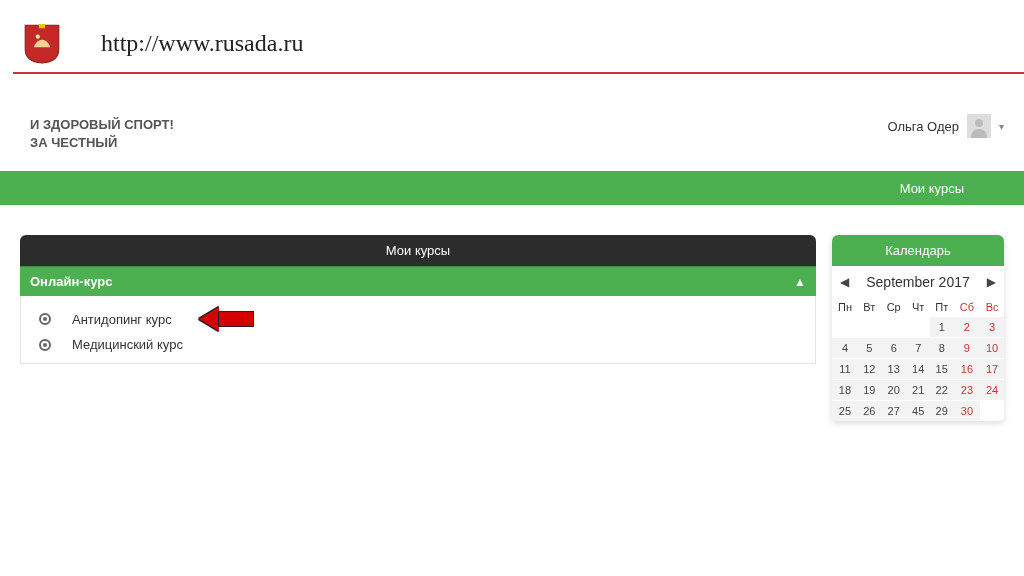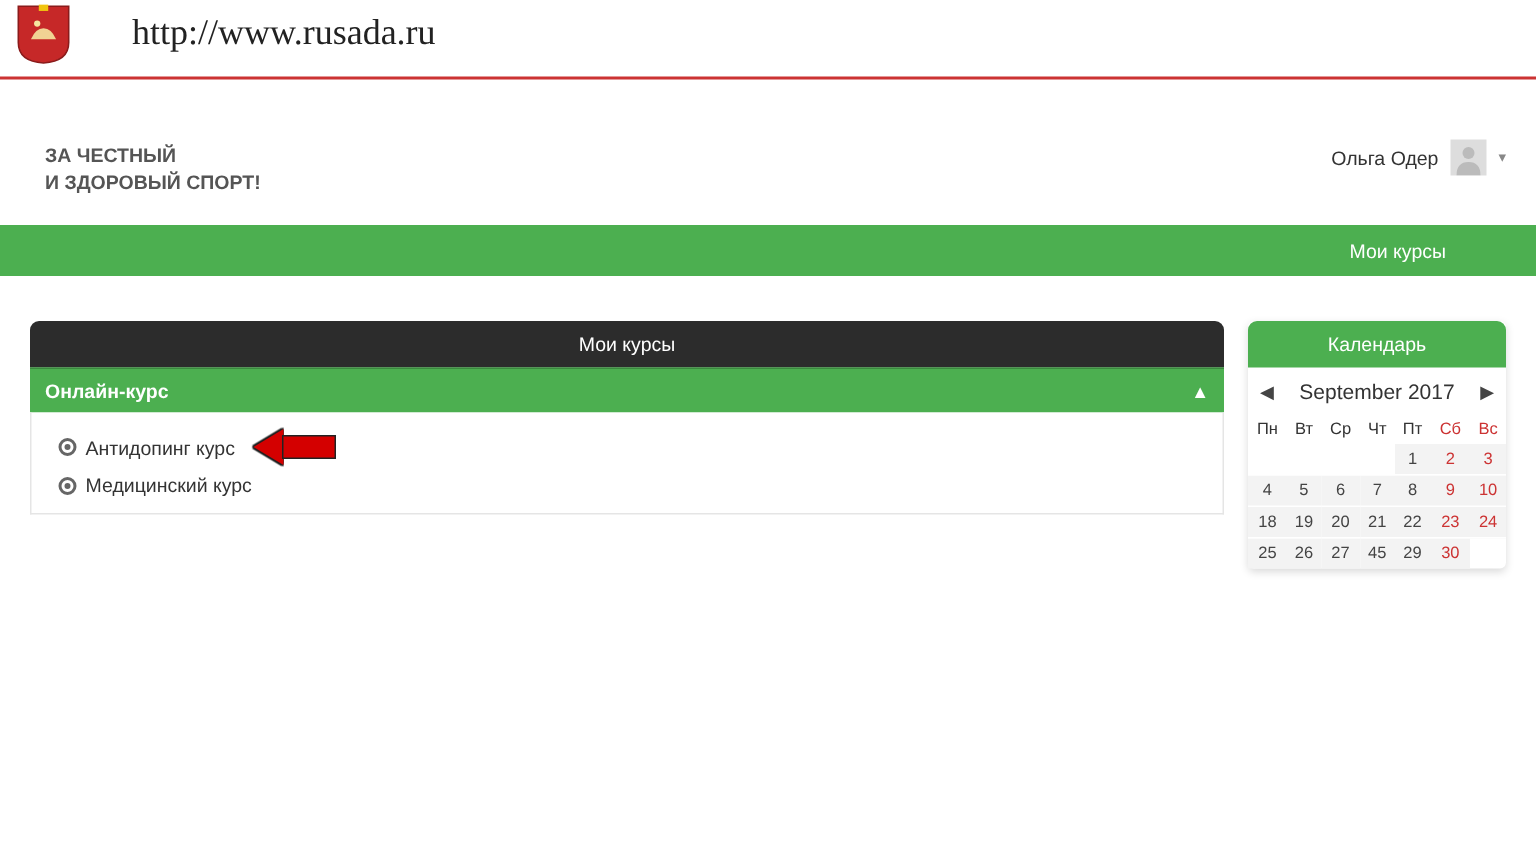--- a/index.html
+++ b/index.html
@@ -1,19 +1,19 @@
 <!DOCTYPE html>
 <html><head>
 <meta charset="utf-8">
 <style>
   * { box-sizing: border-box; margin: 0; padding: 0; }
   body { font-family: Arial, Helvetica, sans-serif; background: #fff; width: 1024px; height: 576px; overflow: hidden; }
 
   
-  .top-ribbon { display: flex; align-items: center; padding: 1px 8px 8px 8px; border-bottom: 2px solid #c33; }
+  .top-ribbon { display: flex; align-items: center; padding: 22px 8px 8px 8px; border-bottom: 2px solid #c33; margin-left: 13px; }
   .crest { width: 42px; height: 42px; margin-right: 38px; position: relative; }
   .crest-shield { position: absolute; inset: 0; }
   .url { font-family: "Times New Roman", Times, serif; font-size: 24px; color: #222; }
 
   
   .brand-row { display: flex; align-items: flex-start; padding: 40px 20px 10px 30px; }
   .logo { font-weight: 700; font-size: 24px; letter-spacing: .5px; color: #2b2b2b; margin-right: 40px; display: flex; align-items: center; }
   .logo .accent { color: #3aa63f; font-weight: 800; }
   .logo-stripes { display: inline-flex; flex-direction: column; gap: 3px; margin-left: 4px; }
   .logo-stripes span { width: 14px; height: 5px; background: #3aa63f; }
@@ -28,21 +28,21 @@
 
   
   .content { display: flex; padding: 30px 20px 0 20px; gap: 16px; }
 
   
   .courses { flex: 1; }
   .panel-title-dark { background: #2c2c2c; color: #fff; text-align: center; font-size: 13px; padding: 8px 0; border-radius: 6px 6px 0 0; }
   .section-header { background: #4caf50; color: #fff; font-size: 13px; font-weight: 700; padding: 7px 10px; display: flex; align-items: center; border-top: 1px solid #3a8a3e; }
   .section-header .tri { margin-left: auto; font-size: 12px; }
   .course-list { border: 1px solid #e5e5e5; border-top: none; background: #fff; padding: 8px 0; }
-  .course-item { display: flex; align-items: center; gap: 6px; padding: 3px 18px; font-size: 13px; color: #333; }
+  .course-item { display: flex; align-items: center; gap: 21px; padding: 3px 18px; font-size: 13px; color: #333; }
   .bullet { width: 12px; height: 12px; border: 2px solid #666; border-radius: 50%; position: relative; flex-shrink: 0; }
   .bullet::after { content: ""; position: absolute; inset: 2px; border-radius: 50%; background: #666; }
   .arrow { width: 55px; height: 24px; position: relative; margin-left: 6px; }
   .arrow .shaft { position: absolute; right: 0; top: 4px; width: 36px; height: 16px; background: #d40000; border: 1px solid #222; }
   .arrow .head { position: absolute; left: 0; top: -0px; width: 0; height: 0; border-right: 20px solid #d40000; border-top: 12px solid transparent; border-bottom: 12px solid transparent; filter: drop-shadow(-1px 0 0 #222) drop-shadow(0 1px 0 #222) drop-shadow(0 -1px 0 #222); }
 
   
   .calendar { width: 172px; box-shadow: 0 2px 6px rgba(0,0,0,.15); border-radius: 4px; background: #fff; }
   .cal-title { background: #4caf50; color: #fff; text-align: center; font-size: 13px; padding: 8px 0; border-radius: 6px 6px 0 0; }
   .cal-month { display: flex; align-items: center; justify-content: space-between; padding: 8px 8px; font-size: 14px; color: #333; }
@@ -66,22 +66,22 @@
       <path d="M12 24 q3 -7 8 -7 q5 0 8 7" fill="#f5e6a0" opacity=".9"></path>
       <circle cx="16" cy="14" r="2" fill="#f5e6a0"></circle>
       <rect x="17" y="2" width="6" height="4" fill="#f1c40f"></rect>
     </svg>
   </div>
   <div class="url">http://www.rusada.ru</div>
 </div>
 
 <div class="brand-row">
   <div class="slogan">
+    <div>И ЗДОРОВЫЙ СПОРТ!</div>
     <div>ЗА ЧЕСТНЫЙ</div>
-    <div>И ЗДОРОВЫЙ СПОРТ!</div>
   </div>
   <div class="user-block">
     <span>Ольга Одер</span>
     <span class="avatar">
       <svg viewBox="0 0 24 24" width="24" height="24">
           <circle cx="12" cy="9" r="4" fill="#bbb"></circle>
           <path d="M4 24 q0 -9 8 -9 t8 9" fill="#bbb"></path>
         </svg>
     </span>
     <span class="caret">▾</span>
@@ -148,20 +148,29 @@
           <tr class="body">
             <td>4</td>
             <td>5</td>
             <td>6</td>
             <td>7</td>
             <td>8</td>
             <td class="we">9</td>
             <td class="we">10</td>
           </tr>
           <tr class="body">
+            <td>11</td>
+            <td>12</td>
+            <td>13</td>
+            <td>14</td>
+            <td>15</td>
+            <td class="we">16</td>
+            <td class="we">17</td>
+          </tr>
+          <tr class="body">
             <td>18</td>
             <td>19</td>
             <td>20</td>
             <td>21</td>
             <td>22</td>
             <td class="we">23</td>
             <td class="we">24</td>
           </tr>
           <tr class="body">
             <td>25</td>

